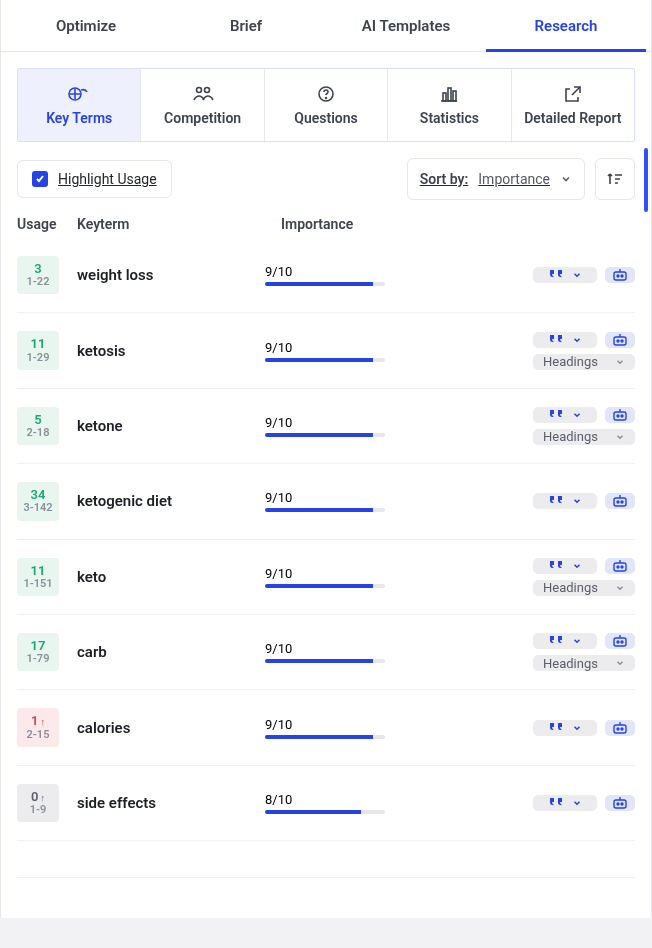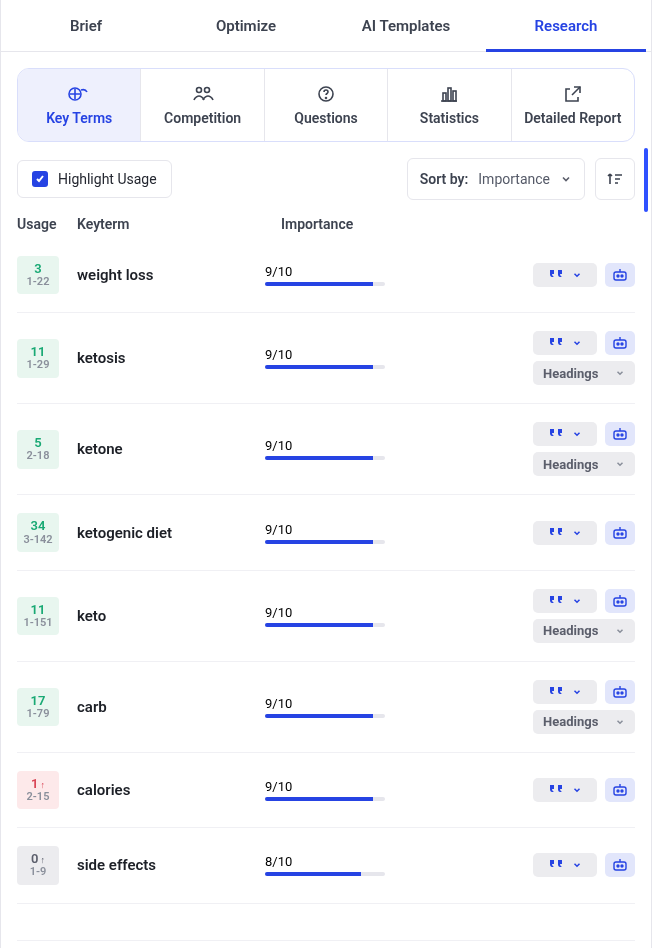--- a/index.html
+++ b/index.html
@@ -7,30 +7,30 @@
     .wrap { background: #fff; border-left: 1px solid #e6e6ec; border-right: 1px solid #e6e6ec; }
 
     
     .top-tabs { display: flex; align-items: flex-end; height: 52px; border-bottom: 1px solid #e6e6ec; padding: 0 5px; }
     .top-tab { flex: 1; text-align: center; font-size: 15px; font-weight: 600; color: #3d4350; padding-bottom: 16px; cursor: pointer; position: relative; }
     .top-tab.active { color: #2643e3; }
     .top-tab.active::after { content: ""; position: absolute; left: 0; right: 0; bottom: -1px; height: 3px; background: #2643e3; }
 
     
     .sub-tabs-wrap { padding: 16px 16px 12px; }
-    .sub-tabs { display: flex; border: 1px solid #d9defb; border-radius: 12px; overflow: hidden; background:#fff; }
+    .sub-tabs { display: flex; border: 1px solid #d9defb; border-radius: 2px; overflow: hidden; background:#fff; }
     .sub-tab { flex: 1; display: flex; flex-direction: column; align-items: center; justify-content: center; gap: 6px; height: 72px; font-size: 14px; font-weight: 600; color: #3d4350; border-right: 1px solid #e6e6ec; cursor: pointer; }
     .sub-tab:last-child { border-right: none; }
     .sub-tab.active { background: #eef0fd; color: #2643e3; }
     .sub-tab svg { width: 24px; height: 20px; }
     .sub-tab .icon { color: #3d4350; }
     .sub-tab.active .icon { color: #2643e3; }
 
     
-    .toolbar { display: flex; justify-content: space-between; align-items: center; padding: 4px 16px 10px; position: relative; }
+    .toolbar { display: flex; justify-content: space-between; align-items: center; padding: 4px 16px 10px; position: relative; text-decoration: underline; }
     .toolbar::after { content:""; position:absolute; right:3px; top:-6px; bottom:-2px; width:4px; background:#2f51ff; border-radius:3px; }
     .highlight-box { border: 1px solid #e6e6ec; border-radius: 6px; padding: 10px 14px; display: flex; align-items: center; gap: 10px; cursor: pointer; font-size: 14px; }
     .chk { width: 16px; height: 16px; border-radius: 3px; background: #2643e3; display: inline-flex; align-items: center; justify-content: center; }
     .chk svg { width: 10px; height: 10px; }
     .sort-group { display: flex; align-items: center; gap: 10px; border-radius: 11px; }
     .sort-box { border: 1px solid #e6e6ec; border-radius: 6px; height: 42px; display: flex; align-items: center; padding: 0 12px; gap: 10px; font-size: 14px; }
     .sort-label { color: #3d4350; font-weight: 600; }
     .sort-val { color: #555a68; }
     .sort-dir { border: 1px solid #e6e6ec; border-radius: 6px; height: 42px; width: 40px; display:flex; align-items:center; justify-content:center; cursor:pointer; }
 
@@ -52,37 +52,37 @@
     .u-arrow { font-size: 9px; margin-left: 2px; }
 
     .kterm { font-size: 15px; font-weight: 600; color: #1d2027; }
 
     .imp .score { font-size: 13px; margin-bottom: 3px; color:#000000; }
     .bar { width: 120px; height: 4px; background: #e6e6ec; border-radius: 3px; overflow: hidden; }
     .bar-fill { height: 100%; background: #2643e3; }
 
     .actions { display: flex; flex-direction: column; align-items: flex-end; gap: 6px; }
     .action-row { display: flex; gap: 8px; }
-    .btn { height: 24px; border-radius: 5px; display:flex; align-items:center; justify-content:center; cursor:pointer;font-weight:bold; }
+    .btn { height: 16px; border-radius: 5px; display:flex; align-items:center; justify-content:center; cursor:pointer; }
     .btn.quote { width: 64px; background: #ececef; color:#2643e3; gap:8px; padding: 0 8px; }
     .btn.robot { width: 30px; background: #e2e6fb; color:#2643e3; }
     .btn.head  { width: 102px; background:#ececef; color:#5b5e6b; font-size:13px; gap:10px; padding: 0 10px; justify-content: space-between; }
     .btn.head span:first-child { flex:1; text-align:left; }
 
     .chev { display:inline-flex; }
     svg { display:block; }
   </style>
 </head>
 <body>
 
 <div class="wrap">
 
   <div class="top-tabs">
+    <div class="top-tab">Optimize</div>
     <div class="top-tab">Brief</div>
-    <div class="top-tab">Optimize</div>
     <div class="top-tab">AI Templates</div>
     <div class="top-tab active">Research</div>
   </div>
 
   <div class="sub-tabs-wrap">
     <div class="sub-tabs">
       <div class="sub-tab active">
         <span class="icon">
           <svg viewBox="0 0 24 20" fill="none" stroke="currentColor" stroke-width="1.6">
             <circle cx="8" cy="10" r="6"></circle>

